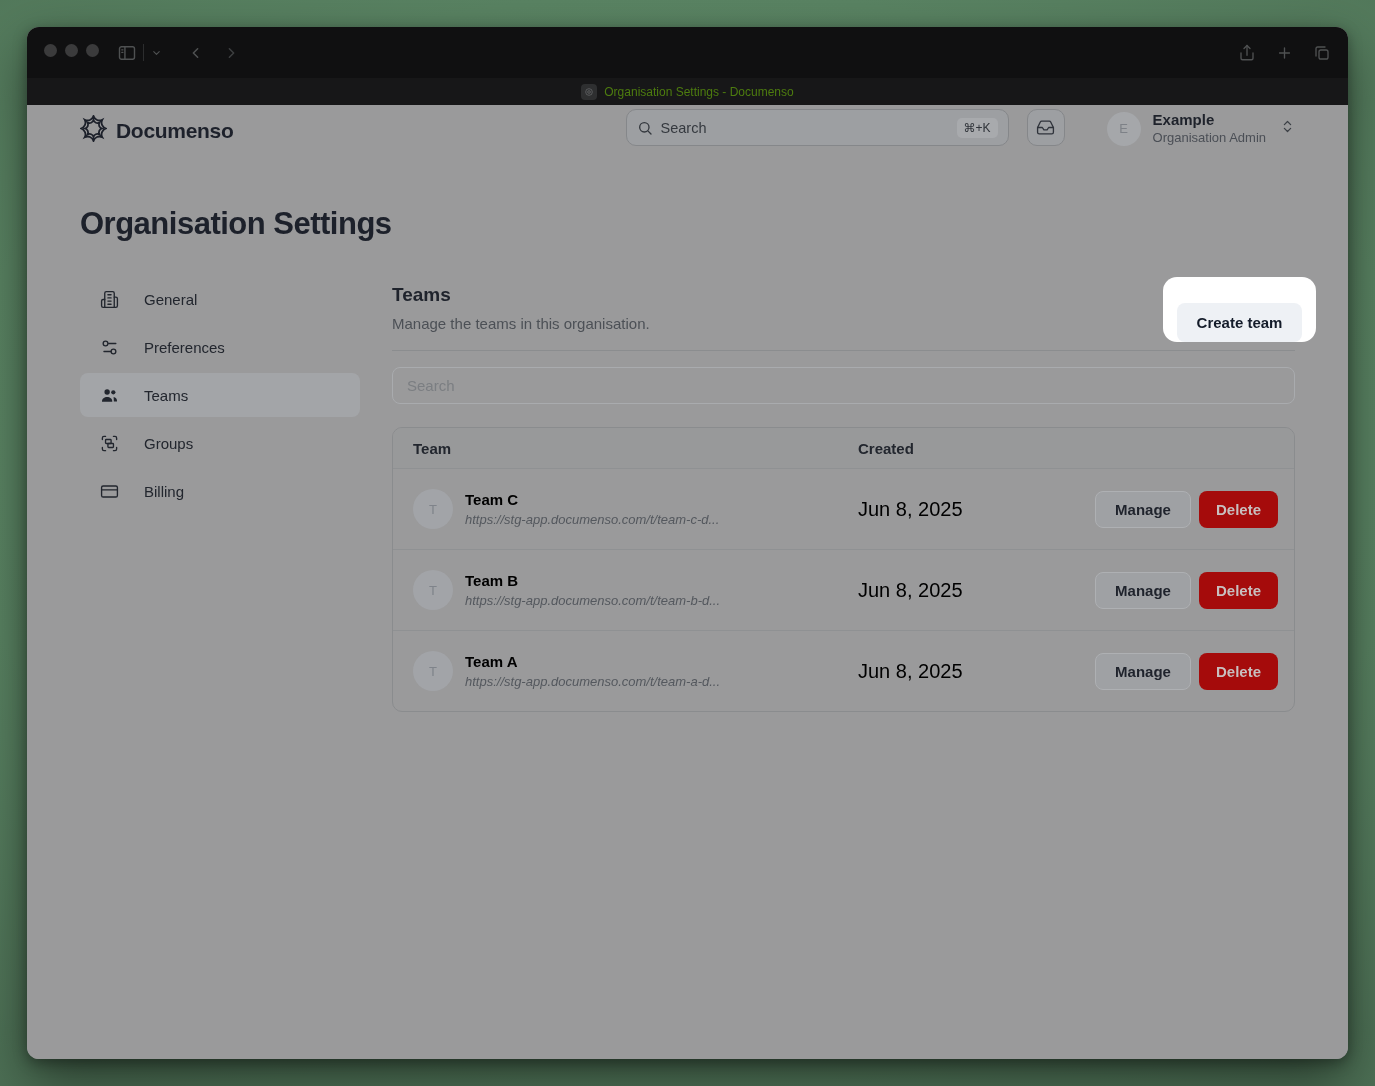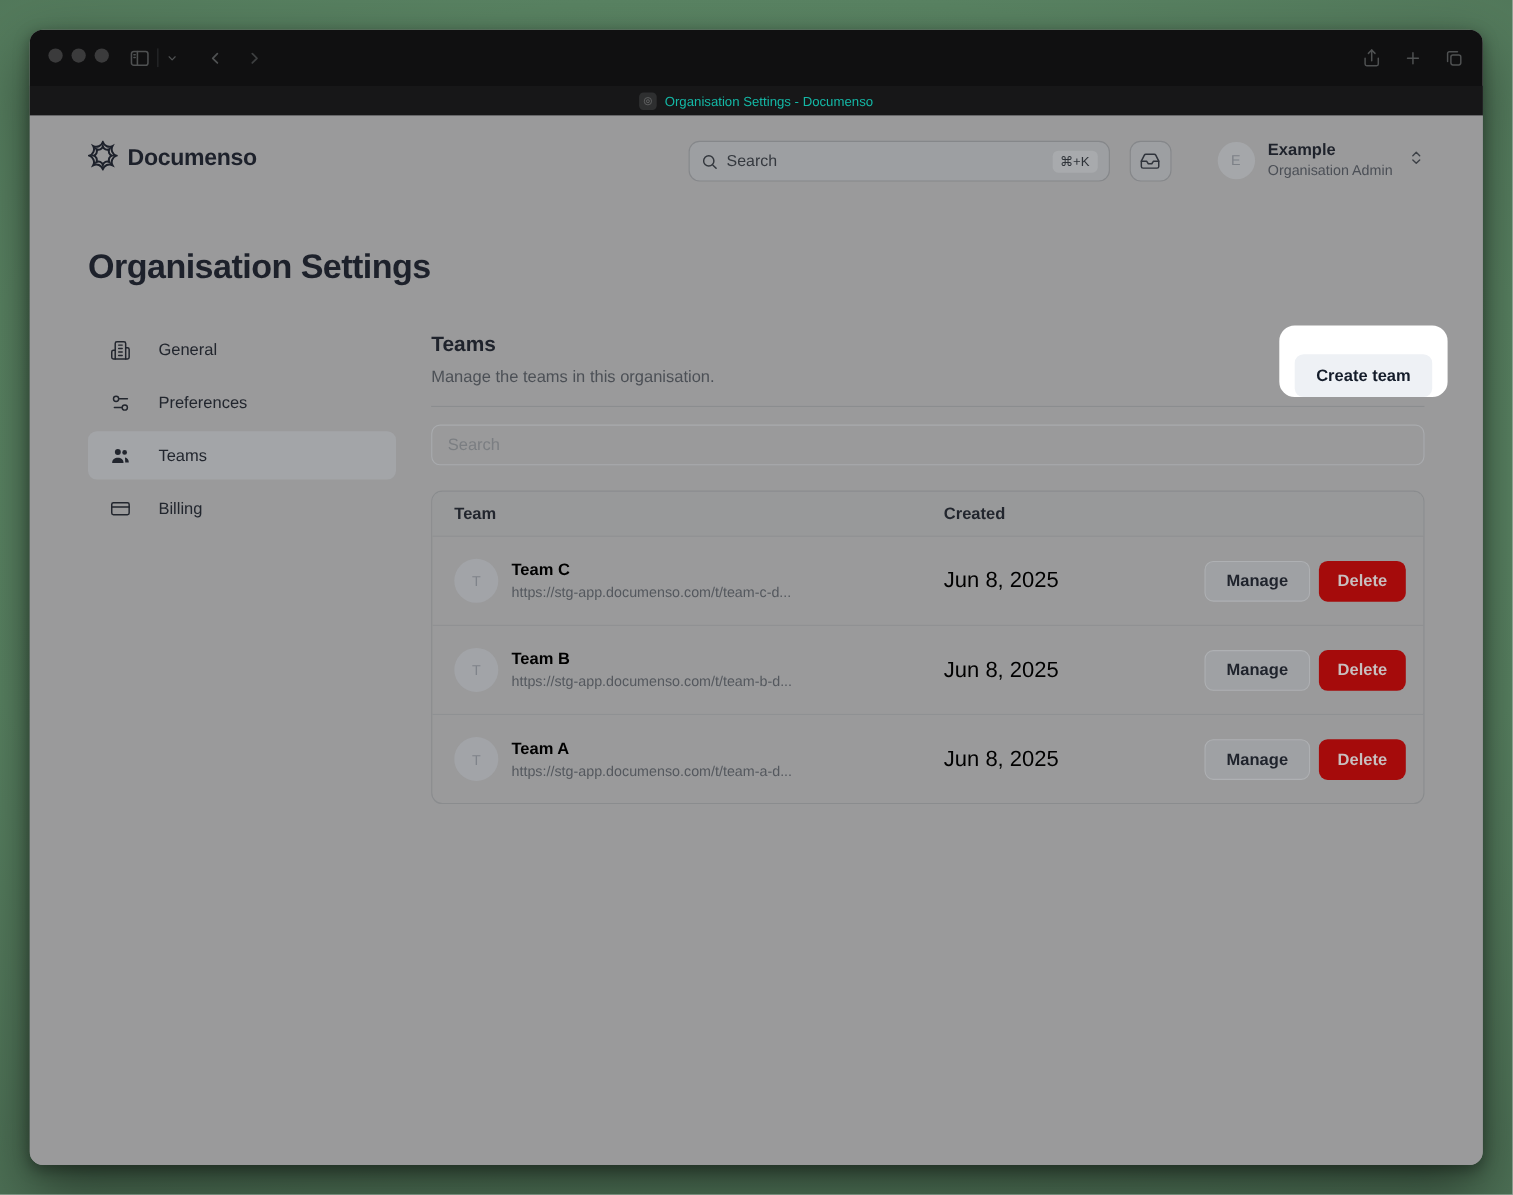--- a/index.html
+++ b/index.html
@@ -22,25 +22,25 @@
   .traffic span { width:13px; height:13px; border-radius:50%; background:#3b3b3c; display:block; }
   .tb-ic { position:absolute; top:50%; transform:translateY(-50%); color:#4f5152; display:flex; align-items:center; justify-content:center; }
   .tb-ic svg { display:block; }
   .tb-sep { position:absolute; top:17px; left:116px; width:1px; height:17px; background:#2c2d2e; }
   .tabbar { height:27px; display:flex; }
   .tab { flex:1 1 0; display:flex; align-items:center; justify-content:center; gap:7px; overflow:hidden; }
   .tab--active { background:#171718; }
   .tab--inactive { background:#0a0a0b; }
   .tab .fav { width:16px; height:16px; border-radius:4px; background:#2e2f30; display:flex; align-items:center; justify-content:center; color:#616364; flex:0 0 auto; }
   .tab--inactive .fav { background:#222324; color:#4c4e4f; }
-  .tab .t-title { font-size:12px; color:#14b8a6; white-space:nowrap; }
+  .tab .t-title { font-size:12px; color:#4d7c0f; white-space:nowrap; }
   .tab--inactive .t-title { color:#404244; }
   
   .content { flex:1 1 auto; background:#9a9a9b; padding:0 53px; position:relative; }
-  .app-header { display:flex; align-items:flex-start; padding-top:23px; }
+  .app-header { display:flex; align-items:flex-end; padding-top:4px; }
   .brand { display:flex; align-items:center; gap:9px; color:#1d212b; }
   .brand .b-name { font-size:21px; font-weight:700; letter-spacing:-.3px; }
   .hsearch {
     margin-left:auto; width:383px; height:37px; border:1px solid #85878a; border-radius:10px;
     background:#9d9fa2; display:flex; align-items:center; padding:0 10px; gap:8px;
   }
   .hsearch input { flex:1; border:none; outline:none; background:transparent; font-size:14.5px; color:#22262e; font-family:inherit; }
   .hsearch input::placeholder { color:#35393f; opacity:1; }
   .kbd { background:#a8aaad; border-radius:5px; padding:3px 7px; font-size:12px; color:#2f3339; }
   .inbox-btn { margin-left:18px; width:38px; height:37px; border:1px solid #85878a; border-radius:10px; background:#9d9fa2; display:flex; align-items:center; justify-content:center; color:#2f333b; }
@@ -72,21 +72,21 @@
   .tsearch::placeholder { color:#7b7e82; opacity:1; }
   .table { margin-top:23px; border:1px solid #8a8c8e; border-radius:10px; overflow:hidden; }
   .trow { display:grid; grid-template-columns:1fr 246px 190px; align-items:center; }
   .thead { height:40px; background:#98999a; border-bottom:0; }
   .th { font-size:15px; font-weight:600; color:#22262e; }
   .th:first-child, .team-cell { padding-left:20px; }
   .tbody-row { height:81px; border-top:1px solid #8f9193; }
   .team-cell { display:flex; align-items:center; gap:12px; }
   .t-avatar { width:40px; height:40px; border-radius:50%; background:#a2a4a8; color:#7f838a; font-size:13px; display:flex; align-items:center; justify-content:center; flex:0 0 auto; }
   .t-name { font-size:15px; font-weight:700; color:#000000; line-height:1.2; }
-  .t-url { font-size:13px; color:#54585e; margin-top:3px; }
+  .t-url { font-size:13px; color:#54585e; margin-top:3px;font-style:italic; }
   .created-cell { font-size:20px; color:#000000; }
   .actions-cell { display:flex; justify-content:flex-end; gap:8px; padding-right:16px; }
   .btn-manage { background:#9fa1a4; border:1px solid #aeb0b3; border-radius:8px; padding:9px 19px; font-size:15px; font-weight:600; color:#1f232c; font-family:inherit; }
   .btn-delete { background:#a50b0b; border:none; border-radius:8px; padding:10px 17px; font-size:15px; font-weight:600; color:#c8bfbf; font-family:inherit; }
 </style>
 </head>
 <body>
 
 <div class="window">
 
@@ -225,20 +225,31 @@
           <svg width="19" height="19" viewBox="0 0 24 24" fill="currentColor" stroke="none">
               <circle cx="9" cy="7.5" r="3.4"></circle>
               <path d="M2.5 19.5c0-3.3 2.9-5.5 6.5-5.5s6.5 2.2 6.5 5.5v.5h-13z"></path>
               <circle cx="16.8" cy="8" r="2.7"></circle>
               <path d="M17.2 13.8c2.5.5 4.3 2.4 4.3 4.9v.8h-4z"></path>
             </svg>
           <span class="n-label">Teams</span>
         </div>
         <div class="nav-item">
           <svg width="19" height="19" viewBox="0 0 24 24" fill="none" stroke="currentColor" stroke-width="1.7" stroke-linecap="round" stroke-linejoin="round">
+              <path d="M3 7V5a2 2 0 0 1 2-2h2"></path>
+              <path d="M17 3h2a2 2 0 0 1 2 2v2"></path>
+              <path d="M21 17v2a2 2 0 0 1-2 2h-2"></path>
+              <path d="M7 21H5a2 2 0 0 1-2-2v-2"></path>
+              <rect width="7" height="5" x="7" y="7" rx="1"></rect>
+              <rect width="7" height="5" x="10" y="12" rx="1"></rect>
+            </svg>
+          <span class="n-label">Groups</span>
+        </div>
+        <div class="nav-item">
+          <svg width="19" height="19" viewBox="0 0 24 24" fill="none" stroke="currentColor" stroke-width="1.7" stroke-linecap="round" stroke-linejoin="round">
               <rect x="2" y="5" width="20" height="14" rx="2"></rect>
               <path d="M2 10h20"></path>
             </svg>
           <span class="n-label">Billing</span>
         </div>
       </nav>
 
       <div class="main">
         <div class="spotlight">
           <button class="create-btn">Create team</button>

